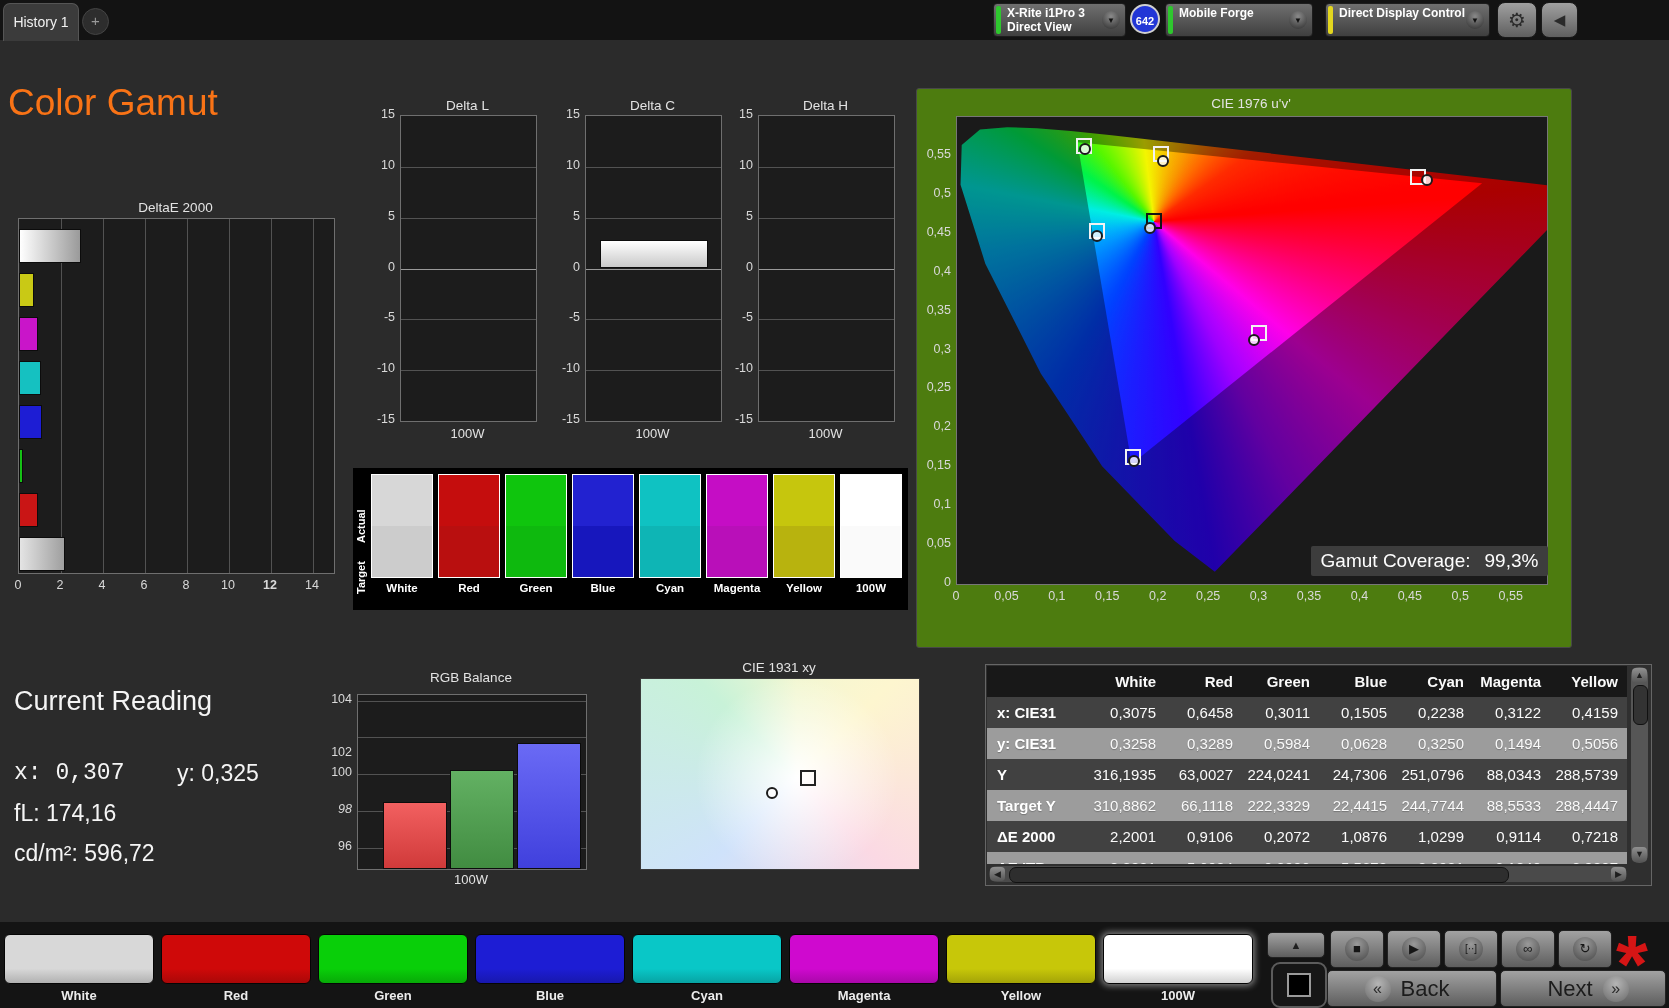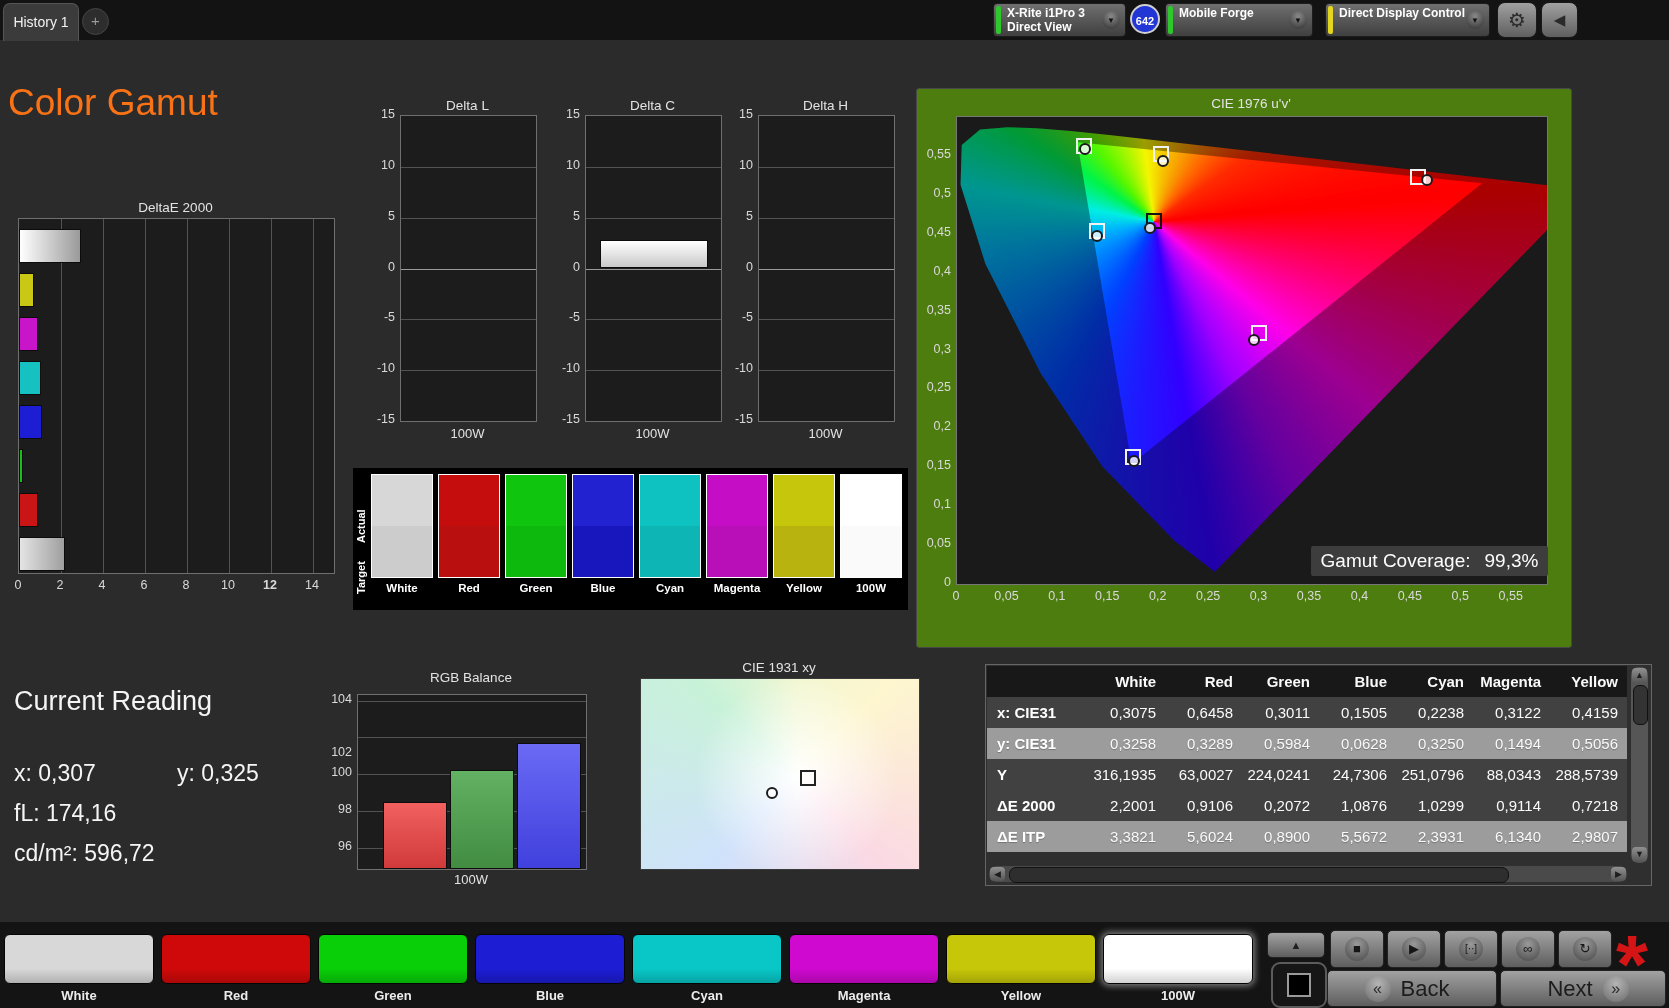--- a/index.html
+++ b/index.html
@@ -324,41 +324,41 @@
         <div class="tick" style="left: 523.274px; top: 500px; width: 40px; text-align: center;">0,5</div>
         <div class="tick" style="left: 573.701px; top: 500px; width: 40px; text-align: center;">0,55</div>
       </div>
     <div class="coverage">
       <span>Gamut Coverage:</span>
       <span class="val">99,3%</span>
     </div>
   </div>
 
   <div class="reading-title">Current Reading</div>
-  <div class="reading" style="left:14px;top:760px;"><span>x:</span> <span>0,307</span></div>
+  <div class="reading" style="left:14px;top:760px;font-family:Liberation Mono, monospace;"><span>x:</span> <span>0,307</span></div>
   <div class="reading" style="left:177px;top:760px;"><span>y:</span> <span>0,325</span></div>
   <div class="reading" style="left:14px;top:800px;"><span>fL:</span> <span>174,16</span></div>
   <div class="reading" style="left:14px;top:840px;"><span>cd/m²:</span> <span>596,72</span></div>
 
   <div class="ctitle" style="left:357px;top:670px;width:228px;">RGB Balance</div>
   <div id="rgbchart" style="position:absolute;left:322px;top:694px;width:265px;height:200px;">
       <div class="plot" style="left: 35px; top: 0px; width: 228px; height: 174px;">
         <div class="hline" style="top: 5.52px;"></div>
         <div class="hline" style="top: 42.32px;"></div>
         <div class="hline" style="top: 79.12px;"></div>
         <div class="hline" style="top: 115.92px;"></div>
         <div class="hline" style="top: 152.72px;"></div>
         <div class="bar" style="left: 25px; width: 64px; bottom: 0px; top: auto; height: 67.344px; background: linear-gradient(rgb(242, 96, 96), rgb(208, 58, 58));"></div>
         <div class="bar" style="left: 92px; width: 64px; bottom: 0px; top: auto; height: 98.624px; background: linear-gradient(rgb(99, 177, 99), rgb(65, 140, 65));"></div>
         <div class="bar" style="left: 159px; width: 64px; bottom: 0px; top: auto; height: 126.224px; background: linear-gradient(rgb(106, 106, 245), rgb(64, 64, 221));"></div>
       </div>
       <div class="tick" style="left: 0px; top: -2.48px; width: 30px; text-align: right;">104</div>
       <div class="tick" style="left: 0px; top: 34.32px; width: 30px; text-align: right; margin-top: 17px;">102</div>
       <div class="tick" style="left: 0px; top: 71.12px; width: 30px; text-align: right;">100</div>
-      <div class="tick" style="left: 0px; top: 107.92px; width: 30px; text-align: right;">98</div>
+      <div class="tick" style="left: 0px; top: 107.92px; width: 30px; text-align: right; font-style: italic;">98</div>
       <div class="tick" style="left: 0px; top: 144.72px; width: 30px; text-align: right;">96</div>
     </div>
   <div class="xlab" style="left:357px;top:872px;width:228px;">100W</div>
 
   <div class="ctitle" style="left:640px;top:660px;width:278px;">CIE 1931 xy</div>
   <div class="cie31" id="cie31">
     <div class="mk-sq" id="c31sq" style="border-color: rgb(34, 34, 34); left: calc(60% - 8px); top: calc(52% - 8px);"></div>
     <div class="mk-ci" id="c31ci" style="left: calc(47% - 6px); top: calc(60% - 6px);"></div>
   </div>
 
@@ -396,20 +396,30 @@
         </div>
         <div class="trow dark">
           <div class="tlabel">Y</div>
           <div class="tval">316,1935</div>
           <div class="tval">63,0027</div>
           <div class="tval">224,0241</div>
           <div class="tval">24,7306</div>
           <div class="tval">251,0796</div>
           <div class="tval">88,0343</div>
           <div class="tval">288,5739</div>
+        </div>
+        <div class="trow light">
+          <div class="tlabel">Target Y</div>
+          <div class="tval">310,8862</div>
+          <div class="tval">66,1118</div>
+          <div class="tval">222,3329</div>
+          <div class="tval">22,4415</div>
+          <div class="tval">244,7744</div>
+          <div class="tval">88,5533</div>
+          <div class="tval">288,4447</div>
         </div>
         <div class="trow dark">
           <div class="tlabel">ΔE 2000</div>
           <div class="tval">2,2001</div>
           <div class="tval">0,9106</div>
           <div class="tval">0,2072</div>
           <div class="tval">1,0876</div>
           <div class="tval">1,0299</div>
           <div class="tval">0,9114</div>
           <div class="tval">0,7218</div>

